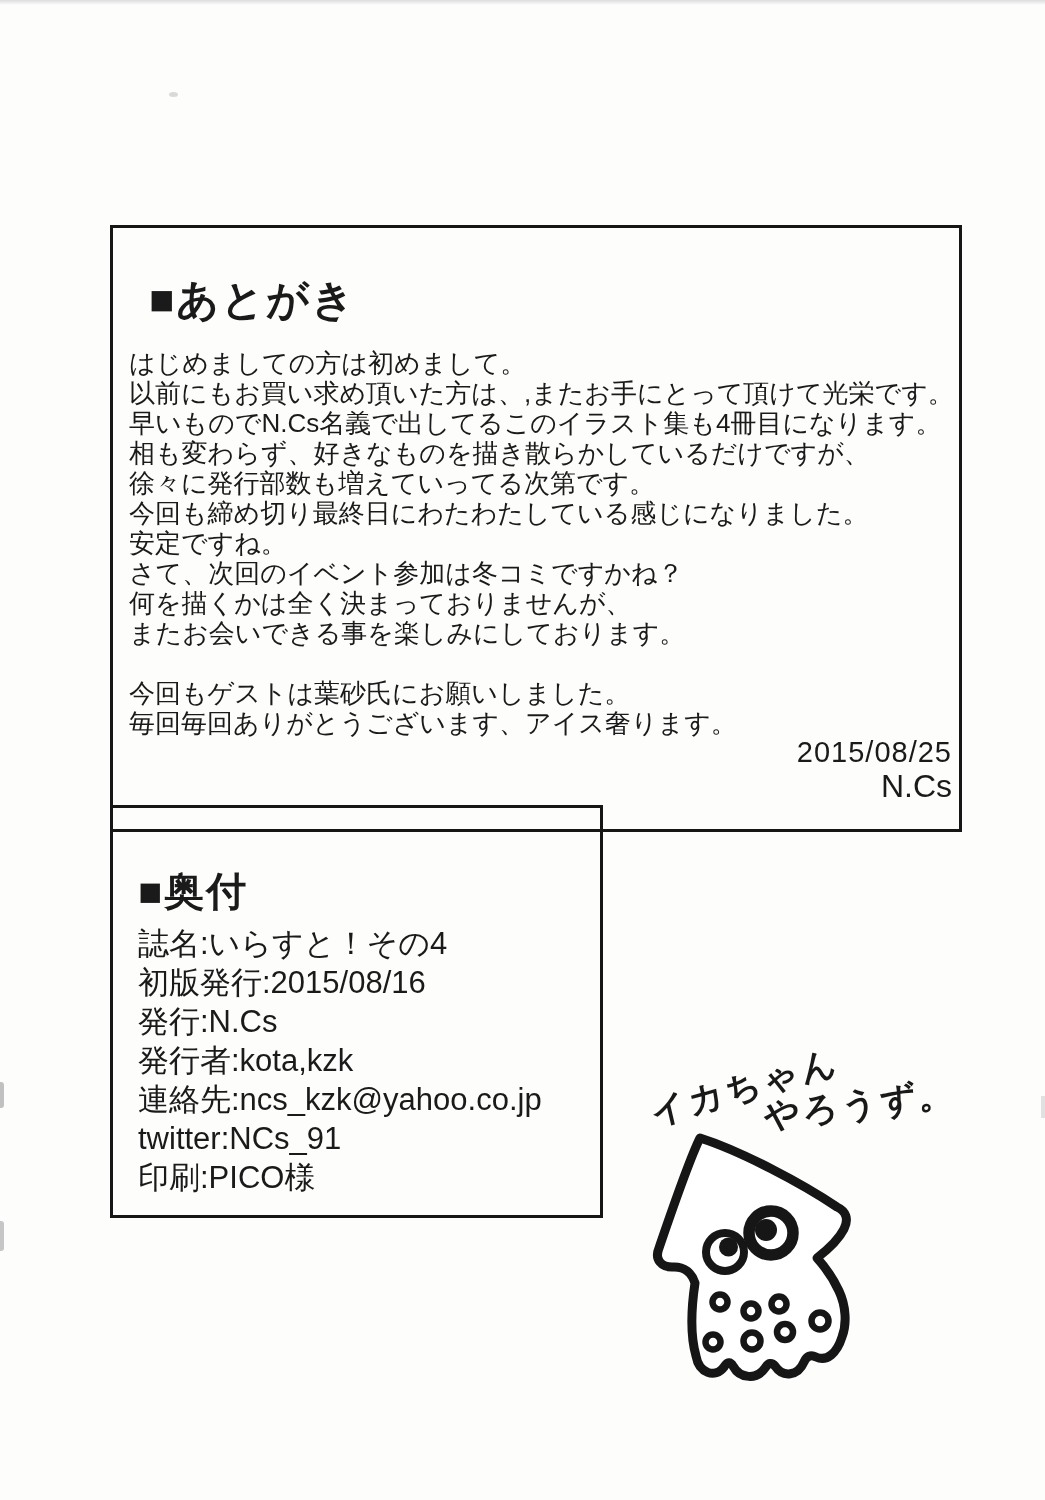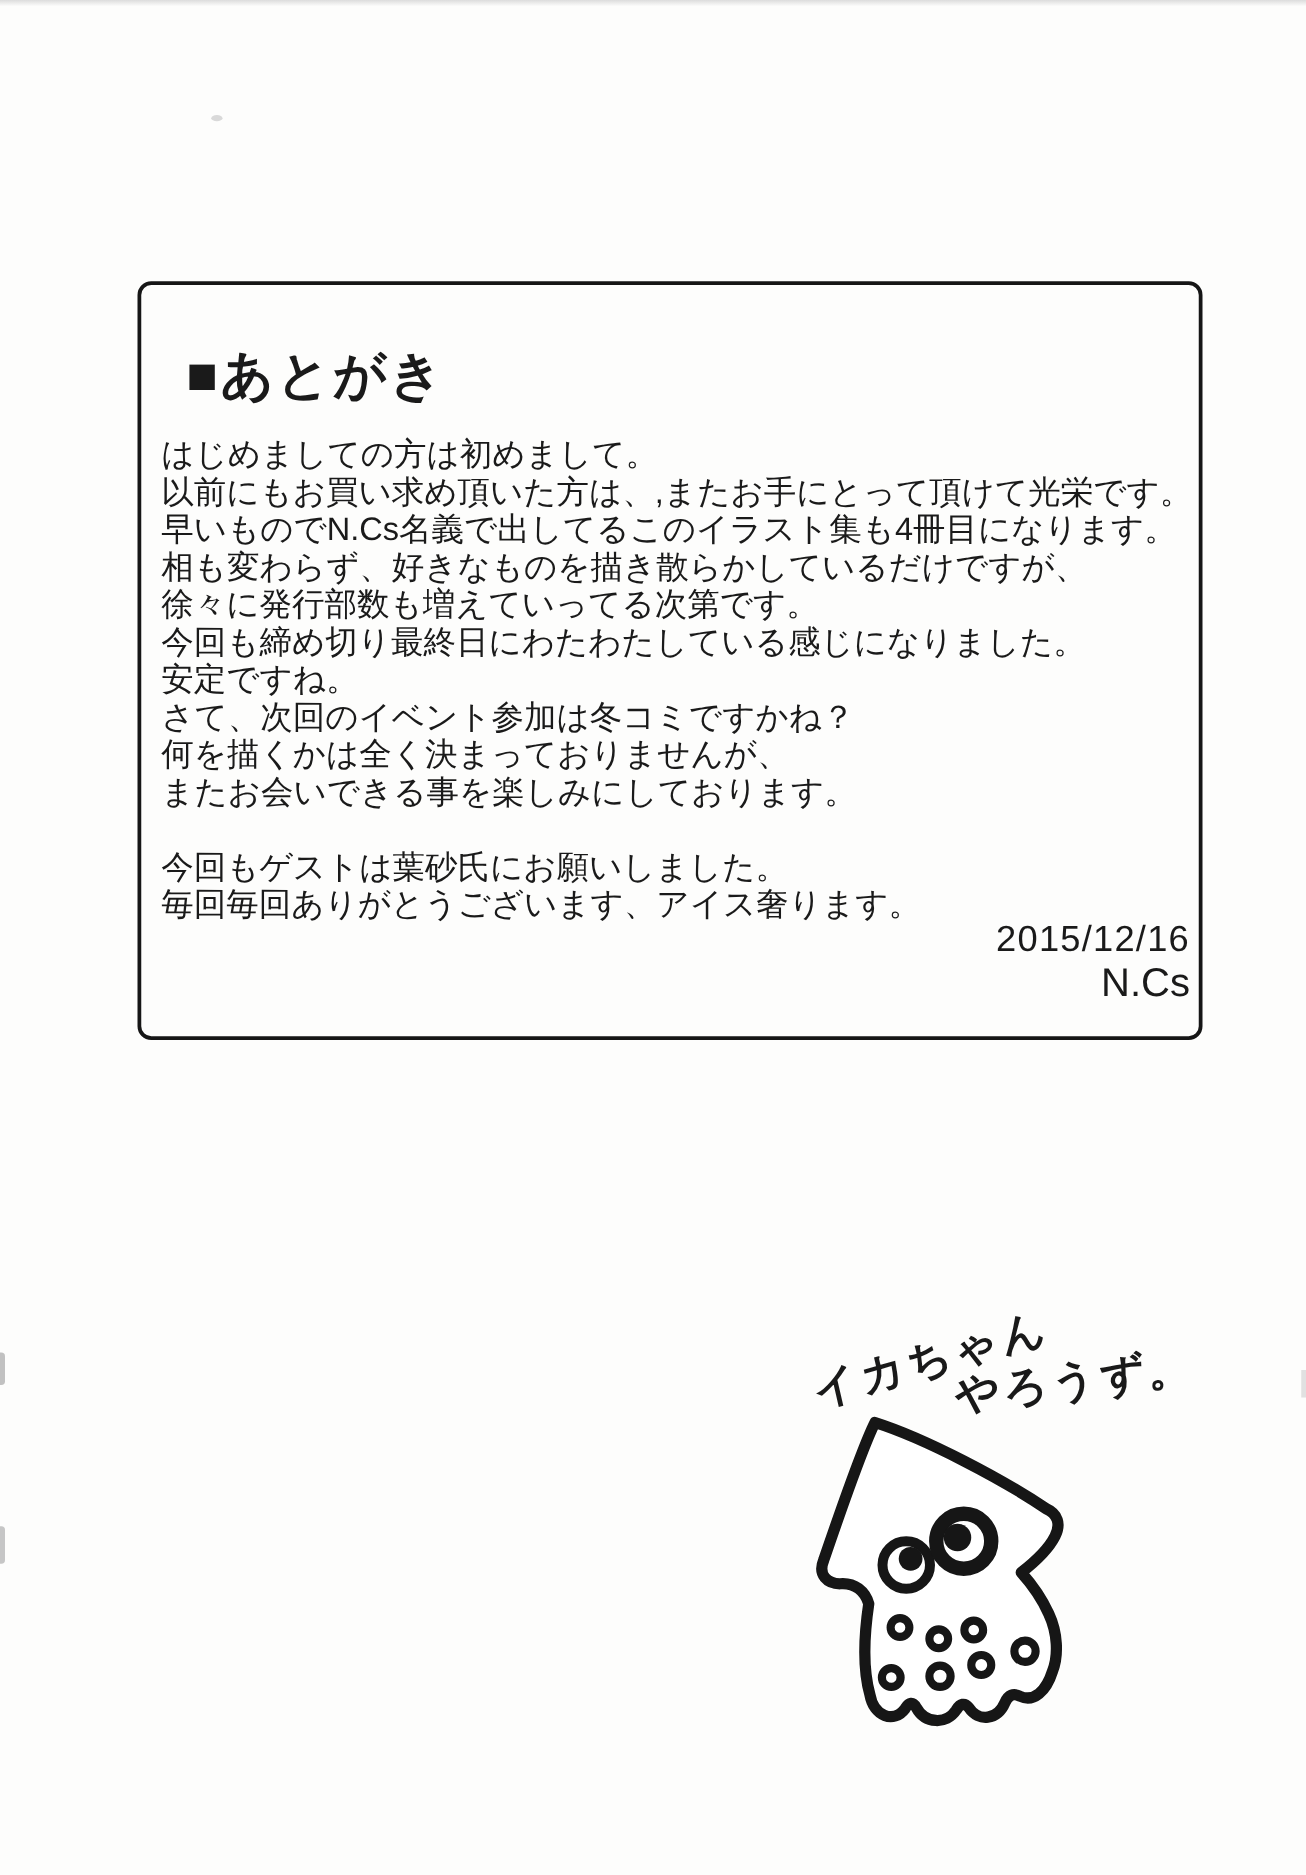--- a/index.html
+++ b/index.html
@@ -18,21 +18,21 @@
     content:"";
     position:absolute; left:0; top:0; width:100%; height:5px;
     background:linear-gradient(#dcdcdc, rgba(255,255,255,0));
   }
   .box {
     position:absolute;
     border:3px solid #161616;
     background:transparent;
     box-sizing:border-box;
   }
-  .afterword-box { left:110px; top:225px; width:852px; height:607px;border-radius:11px; }
+  .afterword-box { left:110px; top:225px; width:852px; height:607px; }
   .colophon-box  { left:110px; top:805px; width:493px; height:413px; }
 
   .afterword-heading {
     position:absolute; left:36px; top:44px;
     font-size:42px; font-weight:bold; letter-spacing:2px;
     margin:0;
   }
   .afterword-body {
     position:absolute; left:16px; top:120px; width:840px;
     font-size:26px; line-height:30px;
@@ -89,24 +89,36 @@
 相も変わらず、好きなものを描き散らかしているだけですが、
 徐々に発行部数も増えていってる次第です。
 今回も締め切り最終日にわたわたしている感じになりました。
 安定ですね。
 さて、次回のイベント参加は冬コミですかね？
 何を描くかは全く決まっておりませんが、
 またお会いできる事を楽しみにしております。
 
 今回もゲストは葉砂氏にお願いしました。
 毎回毎回ありがとうございます、アイス奢ります。</div>
-    <div class="afterword-date">2015/12/16</div>
+    <div class="afterword-date">2015/08/25</div>
     <div class="afterword-signature">N.Cs</div>
   </section>
 
+  <section class="box colophon-box">
+    <h2 class="colophon-heading">■奥付</h2>
+    <div class="colophon-lines">
+      <div class="colophon-line">誌名:いらすと！その4</div>
+      <div class="colophon-line">初版発行:2015/08/16</div>
+      <div class="colophon-line">発行:N.Cs</div>
+      <div class="colophon-line">発行者:kota,kzk</div>
+      <div class="colophon-line">連絡先:ncs_kzk@yahoo.co.jp</div>
+      <div class="colophon-line">twitter:NCs_91</div>
+      <div class="colophon-line">印刷:PICO様</div>
+    </div>
+  </section>
 
   <div class="doodle">
     <span class="hw hw1">イカちゃん</span>
     <span class="hw hw2">やろうず。</span>
     <svg class="squid-svg" width="215" height="260" viewBox="0 0 215 260" aria-hidden="true">
       <path d="M 55 8
                C 44 30, 27 80, 14 118
                C 9 130, 17 137, 27 137
                C 39 136, 47 143, 50 153
                C 46 180, 45 205, 51 226

